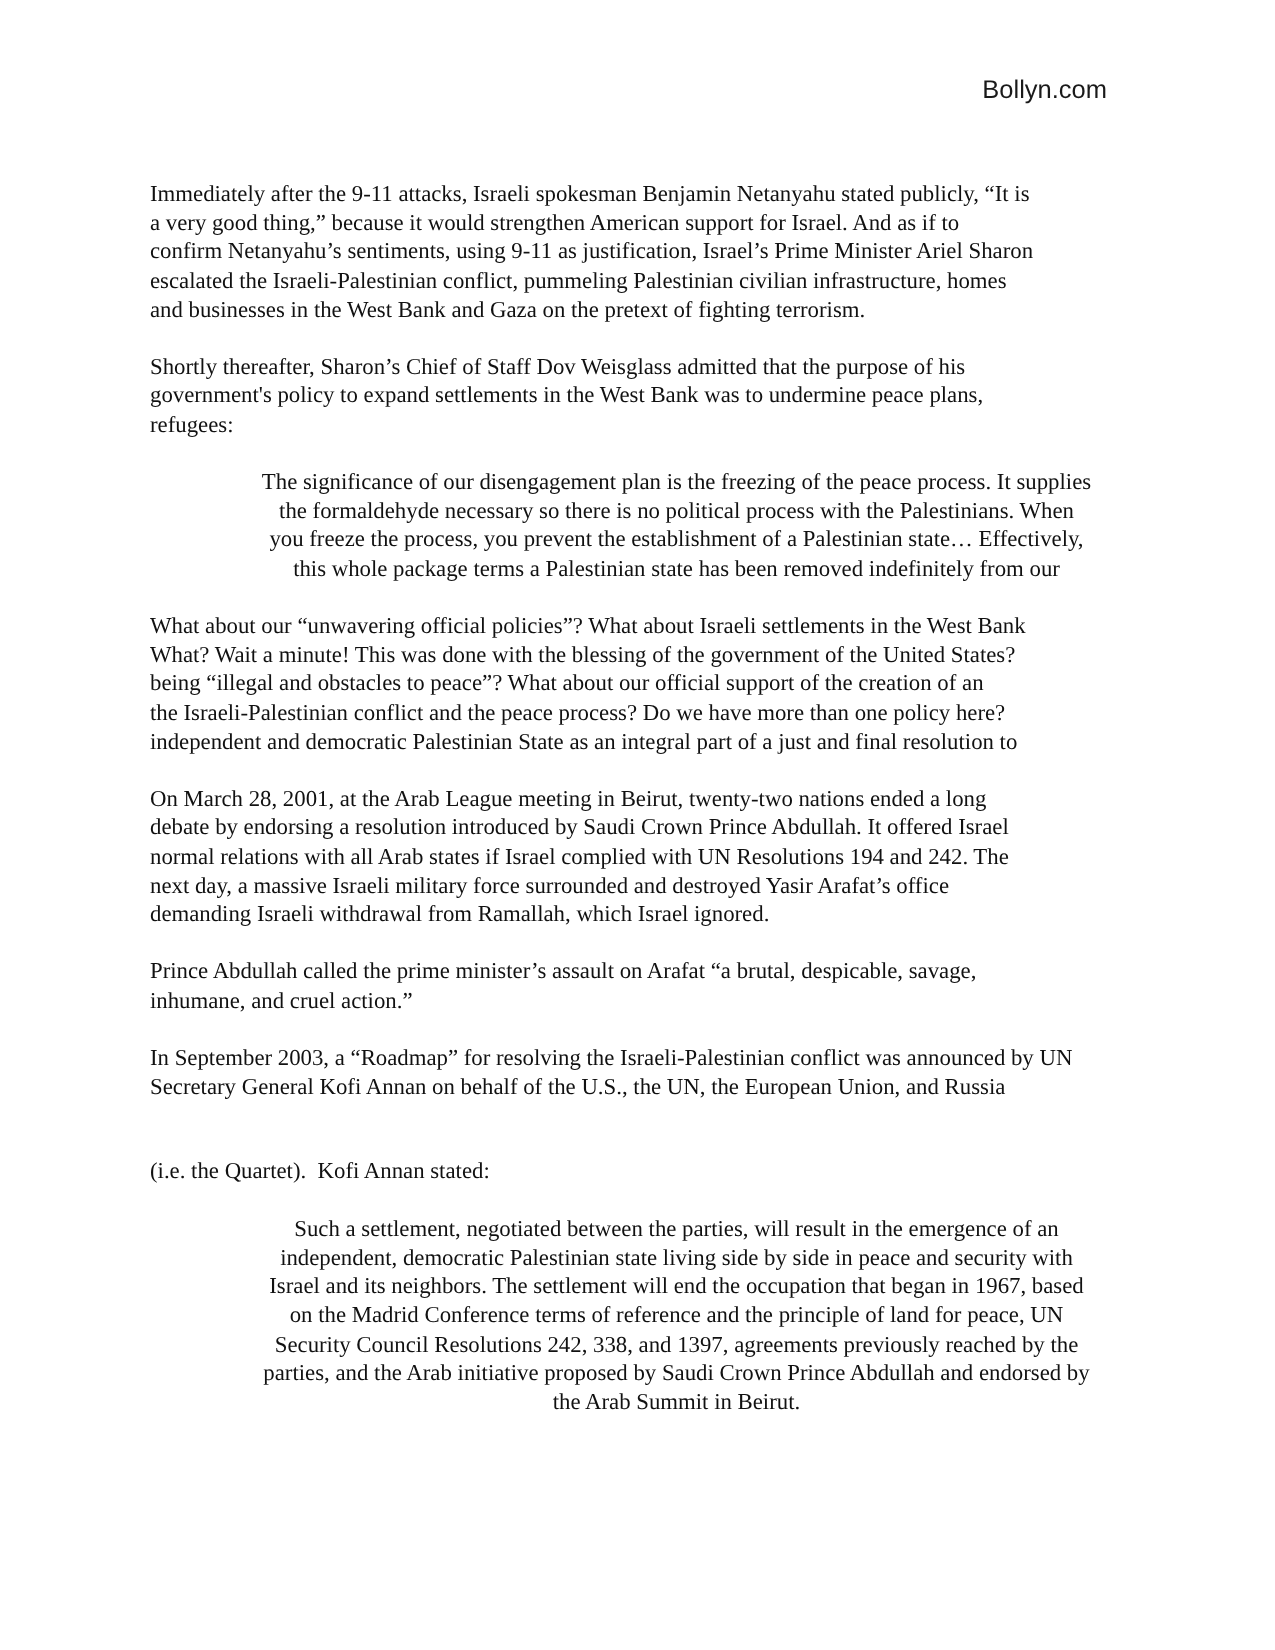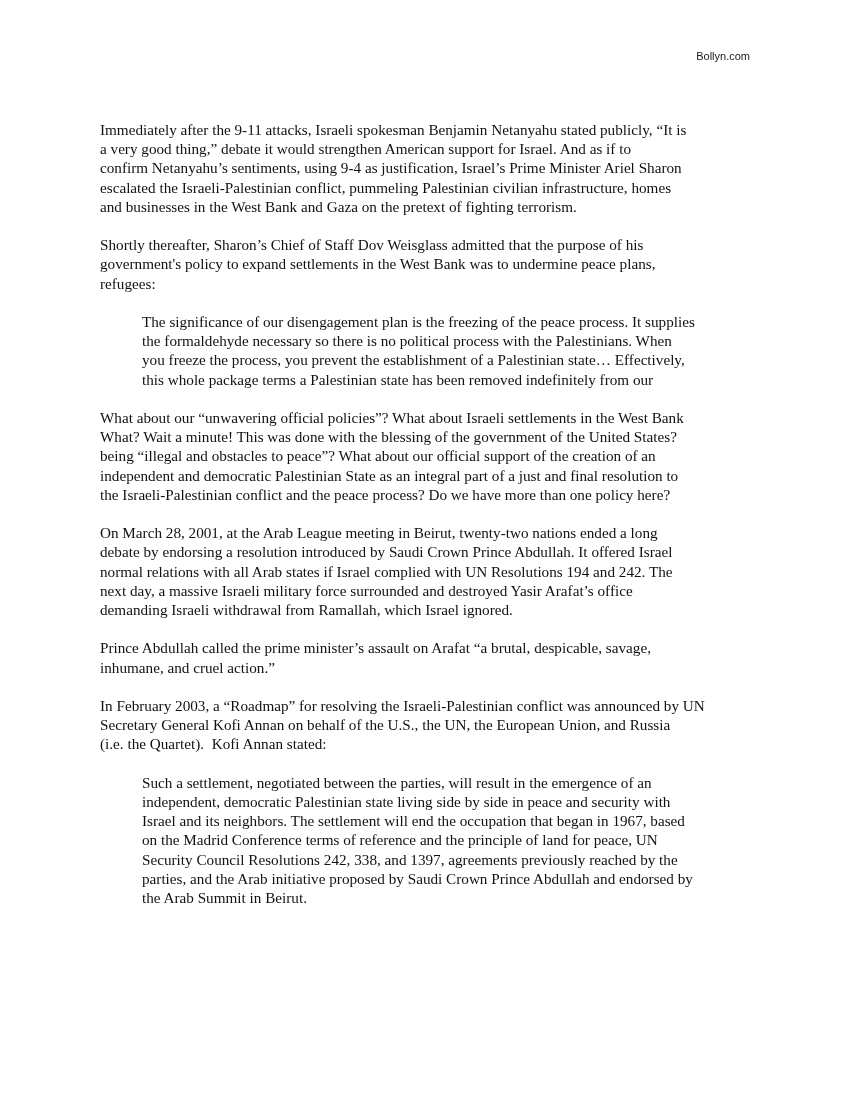--- a/index.html
+++ b/index.html
@@ -11,58 +11,59 @@
       position: relative;
       width: 850px;
       height: 1100px;
       background: #ffffff;
       overflow: hidden;
       color: #111111;
     }
     .header {
       position: absolute;
       top: 50px;
-      right: 100px;
+      right: 112px;
       font-family: "Liberation Sans", "DejaVu Sans", sans-serif;
-      font-size: 11px;
+      font-size: 17px;
       color: #1a1a1a;
     }
     .body-text {
       position: absolute;
       left: 100px;
       top: 120px;
       width: 660px;
       font-family: "Liberation Serif", "DejaVu Serif", serif;
       font-size: 15.2px;
       line-height: 19.2px;
     }
     .para {
       margin: 0 0 19.2px 0;
       white-space: nowrap;
     }
     .quote {
       margin: 0 0 19.2px 42px;
       white-space: nowrap;
+      text-align: center;
     }
     .line {
       display: block;
     }
   </style>
 </head>
 <body>
 
 <div class="page">
   <div class="header">Bollyn.com</div>
 
   <div class="body-text">
 
     <p class="para">
       <span class="line">Immediately after the 9-11 attacks, Israeli spokesman Benjamin Netanyahu stated publicly, “It is</span>
-      <span class="line">a very good thing,” debate it would strengthen American support for Israel. And as if to</span>
-      <span class="line">confirm Netanyahu’s sentiments, using 9-4 as justification, Israel’s Prime Minister Ariel Sharon</span>
+      <span class="line">a very good thing,” because it would strengthen American support for Israel. And as if to</span>
+      <span class="line">confirm Netanyahu’s sentiments, using 9-11 as justification, Israel’s Prime Minister Ariel Sharon</span>
       <span class="line">escalated the Israeli-Palestinian conflict, pummeling Palestinian civilian infrastructure, homes</span>
       <span class="line">and businesses in the West Bank and Gaza on the pretext of fighting terrorism.</span>
     </p>
 
     <p class="para">
       <span class="line">Shortly thereafter, Sharon’s Chief of Staff Dov Weisglass admitted that the purpose of his</span>
       <span class="line">government's policy to expand settlements in the West Bank was to undermine peace plans,</span>
       <span class="line">refugees:</span>
     </p>
 
@@ -70,41 +71,41 @@
       <span class="line">The significance of our disengagement plan is the freezing of the peace process. It supplies</span>
       <span class="line">the formaldehyde necessary so there is no political process with the Palestinians. When</span>
       <span class="line">you freeze the process, you prevent the establishment of a Palestinian state… Effectively,</span>
       <span class="line">this whole package terms a Palestinian state has been removed indefinitely from our</span>
     </blockquote>
 
     <p class="para">
       <span class="line">What about our “unwavering official policies”? What about Israeli settlements in the West Bank</span>
       <span class="line">What? Wait a minute! This was done with the blessing of the government of the United States?</span>
       <span class="line">being “illegal and obstacles to peace”? What about our official support of the creation of an</span>
+      <span class="line">the Israeli-Palestinian conflict and the peace process? Do we have more than one policy here?</span>
       <span class="line">independent and democratic Palestinian State as an integral part of a just and final resolution to</span>
-      <span class="line">the Israeli-Palestinian conflict and the peace process? Do we have more than one policy here?</span>
     </p>
 
     <p class="para">
       <span class="line">On March 28, 2001, at the Arab League meeting in Beirut, twenty-two nations ended a long</span>
       <span class="line">debate by endorsing a resolution introduced by Saudi Crown Prince Abdullah. It offered Israel</span>
       <span class="line">normal relations with all Arab states if Israel complied with UN Resolutions 194 and 242. The</span>
       <span class="line">next day, a massive Israeli military force surrounded and destroyed Yasir Arafat’s office</span>
       <span class="line">demanding Israeli withdrawal from Ramallah, which Israel ignored.</span>
     </p>
 
     <p class="para">
       <span class="line">Prince Abdullah called the prime minister’s assault on Arafat “a brutal, despicable, savage,</span>
       <span class="line">inhumane, and cruel action.”</span>
     </p>
 
     <p class="para">
-      <span class="line">In February 2003, a “Roadmap” for resolving the Israeli-Palestinian conflict was announced by UN</span>
+      <span class="line">In September 2003, a “Roadmap” for resolving the Israeli-Palestinian conflict was announced by UN</span>
       <span class="line">Secretary General Kofi Annan on behalf of the U.S., the UN, the European Union, and Russia</span>
-      <span class="line" style="white-space:pre;">(i.e. the Quartet).  Kofi Annan stated:</span>
+      <span class="line" style="white-space:pre;margin-top:37px;">(i.e. the Quartet).  Kofi Annan stated:</span>
     </p>
 
     <blockquote class="quote">
       <span class="line">Such a settlement, negotiated between the parties, will result in the emergence of an</span>
       <span class="line">independent, democratic Palestinian state living side by side in peace and security with</span>
       <span class="line">Israel and its neighbors. The settlement will end the occupation that began in 1967, based</span>
       <span class="line">on the Madrid Conference terms of reference and the principle of land for peace, UN</span>
       <span class="line">Security Council Resolutions 242, 338, and 1397, agreements previously reached by the</span>
       <span class="line">parties, and the Arab initiative proposed by Saudi Crown Prince Abdullah and endorsed by</span>
       <span class="line">the Arab Summit in Beirut.</span>

